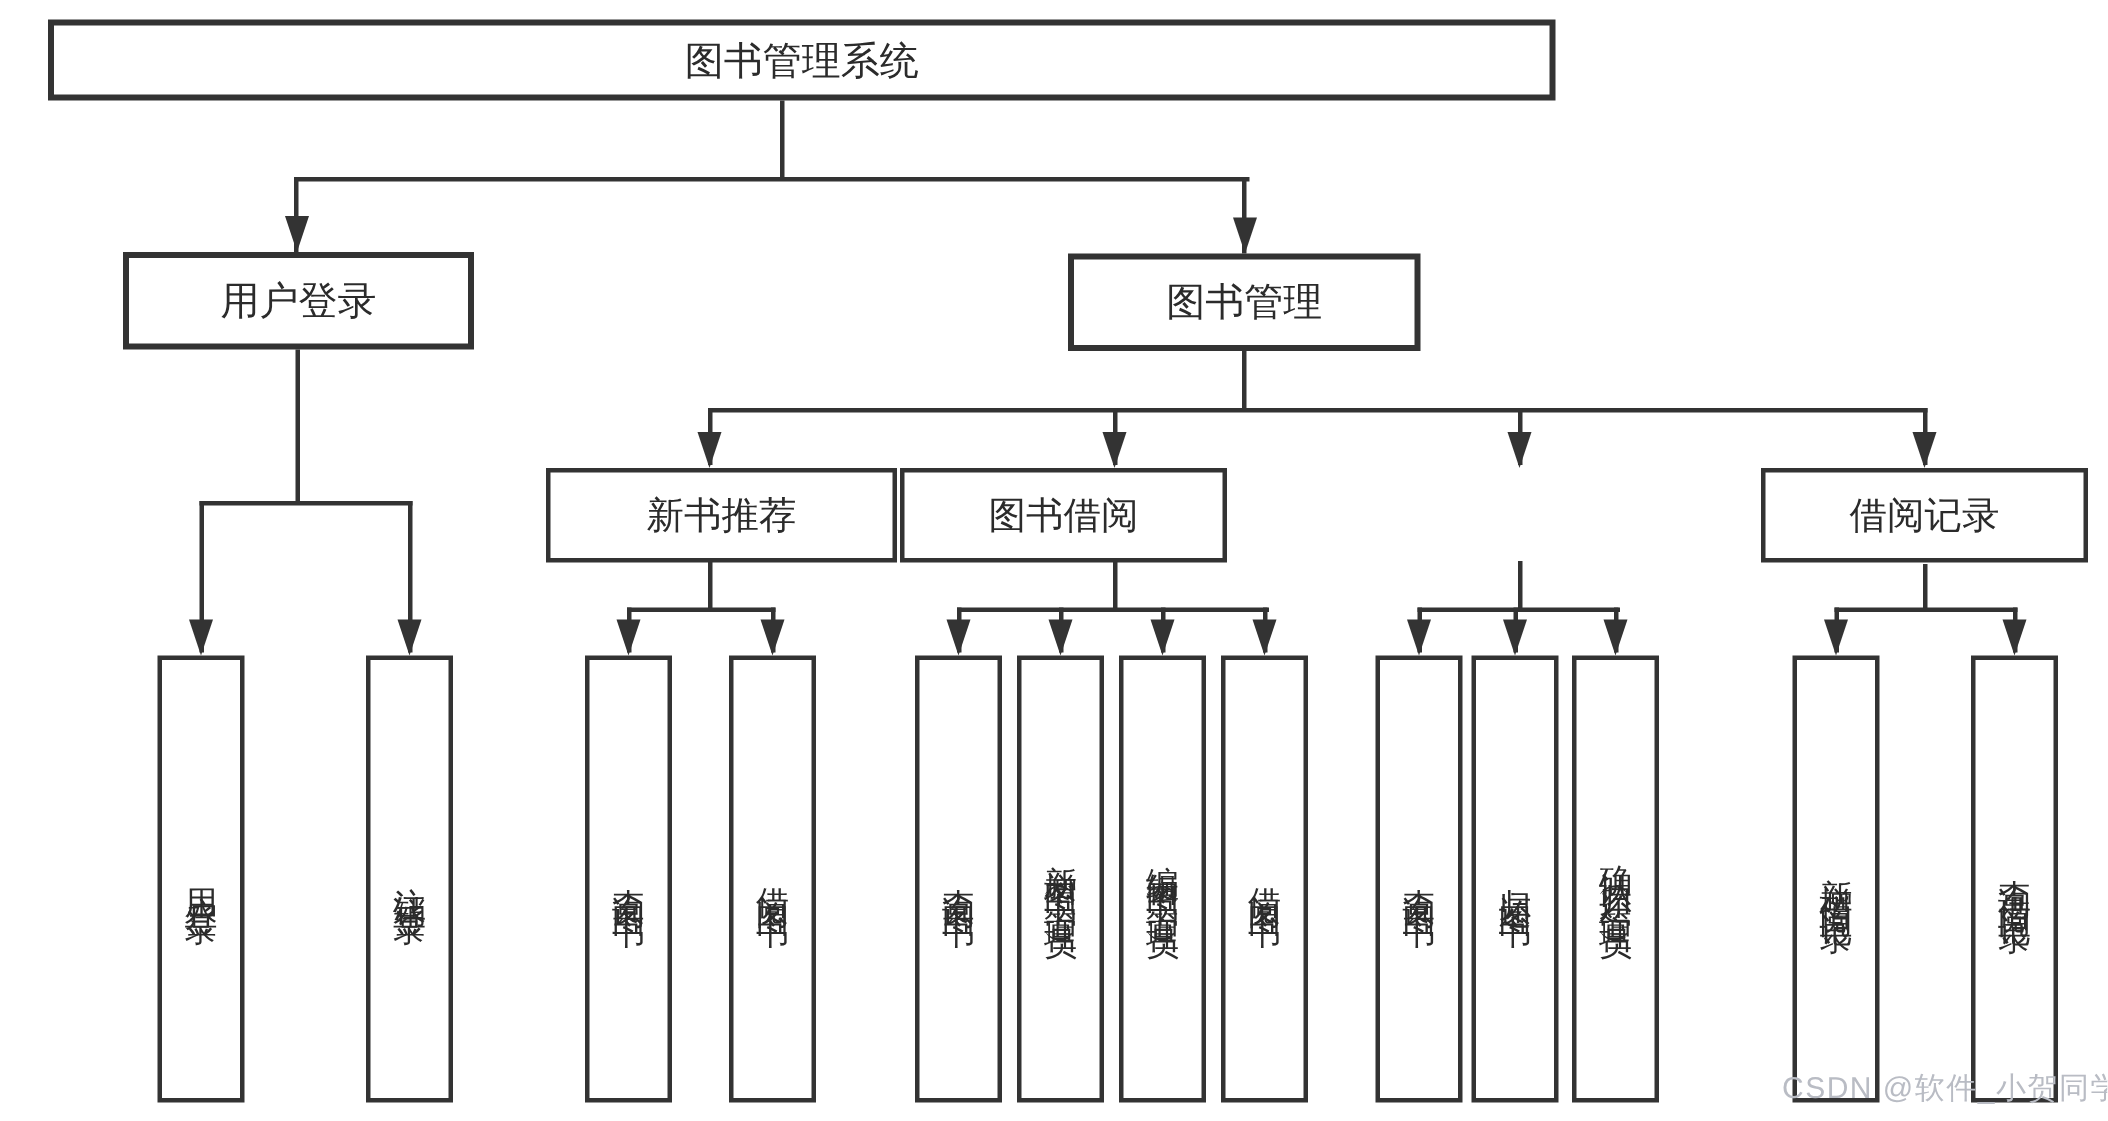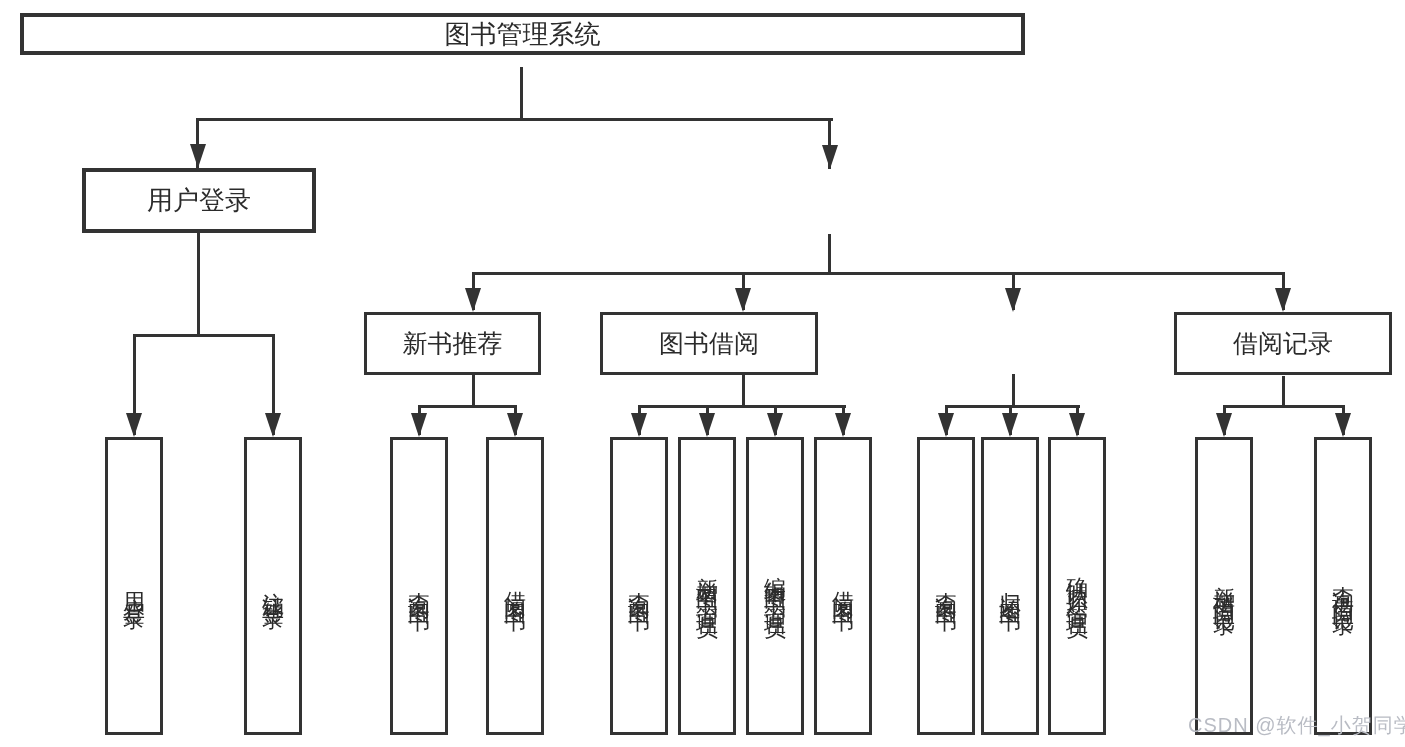--- a/index.html
+++ b/index.html
@@ -26,30 +26,33 @@
   #watermark{
     position:absolute;left:1188px;top:712px;z-index:5;
     font-size:20px;letter-spacing:1px;color:#b9bcc4;white-space:nowrap;
   }
 </style>
 </head>
 <body>
 
 <div id="stage">
 
-  <div class="box b4" style="left:20px;top:13px;width:1005px;height:42px;">
+  <div class="box b4" style="left:32px;top:13px;width:1005px;height:54px;">
     <span>图书管理系统</span>
   </div>
 
   <div class="box b4" style="left:82px;top:168px;width:234px;height:65px;">
     <span>用户登录</span>
   </div>
 
+  <div class="box b4" style="left:712px;top:169px;width:235px;height:65px;">
+    <span>图书管理</span>
+  </div>
 
-  <div class="box" style="left:364px;top:312px;width:177px;height:63px;">
+  <div class="box" style="left:364px;top:312px;width:234px;height:63px;">
     <span>新书推荐</span>
   </div>
   <div class="box" style="left:600px;top:312px;width:218px;height:63px;">
     <span>图书借阅</span>
   </div>
   <div class="box" style="left:1174px;top:312px;width:218px;height:63px;">
     <span>借阅记录</span>
   </div>
 
   <div class="box vbox" style="left:105px;top:437px;width:58px;height:298px;">

